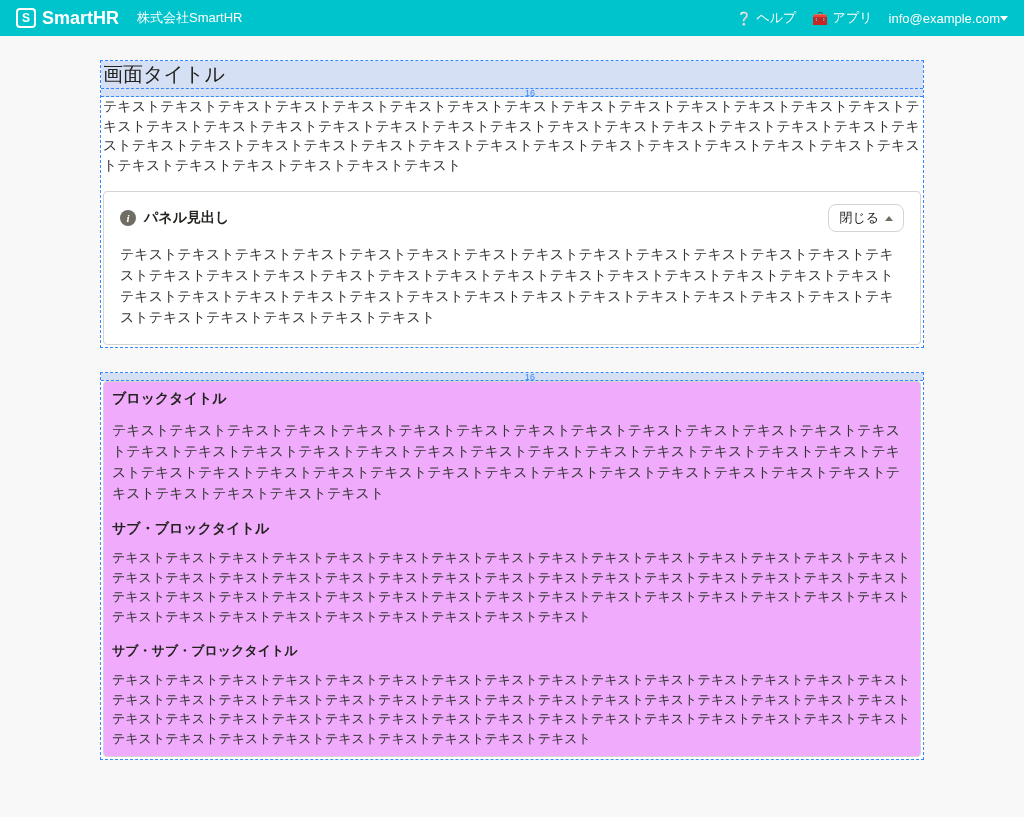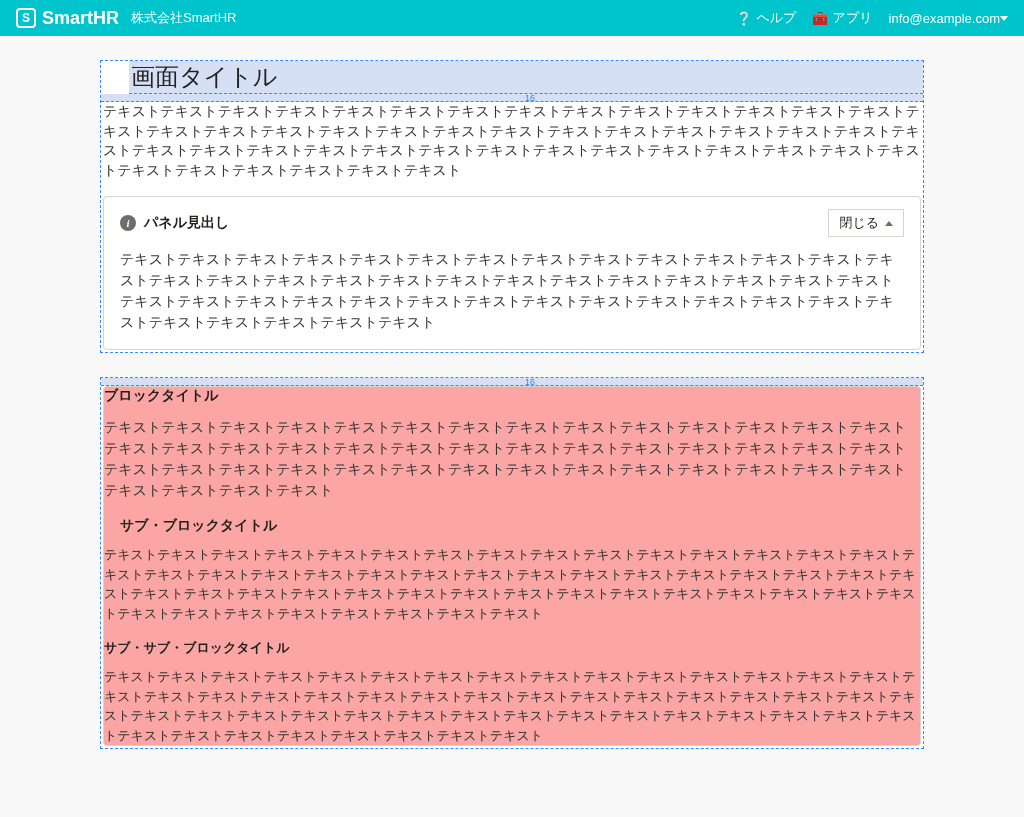--- a/index.html
+++ b/index.html
@@ -41,20 +41,21 @@
       justify-content: center;
       width: 20px;
       height: 20px;
       border: 2px solid white;
       border-radius: 4px;
       font-size: 12px;
       font-weight: bold;
     }
     .company-name {
       font-size: 13px;
+      margin-left: 6px;
     }
     .header-right {
       display: flex;
       align-items: center;
       gap: 16px;
       font-size: 13px;
     }
     .header-link {
       display: flex;
       align-items: center;
@@ -85,22 +86,21 @@
       background: white;
     }
     .section-title-bar {
       background: #d5e0f5;
       padding: 0 2px;
       font-size: 18px;
       color: #23221f;
       border-bottom: 1px dashed #3388ff;
     }
     .section-title-bar.first {
-      font-size: 24px;
-      margin-left: 28px;
+      font-size: 20px;
     }
     .spacer-label {
       text-align: center;
       font-size: 9px;
       color: #3388ff;
       background: #d5e0f5;
       border-bottom: 1px dashed #3388ff;
       line-height: 8px;
       height: 8px;
       padding-left: 36px;
@@ -145,21 +145,21 @@
       font-style: italic;
       font-family: serif;
       font-weight: bold;
     }
     .close-btn {
       display: flex;
       align-items: center;
       gap: 6px;
       padding: 4px 10px;
       border: 1px solid #d6d3d0;
-      border-radius: 0;
+      border-radius: 8px;
       background: white;
       font-size: 13px;
       cursor: pointer;
       color: #23221f;
     }
     .caret-up {
       width: 0;
       height: 0;
       border-left: 4px solid transparent;
       border-right: 4px solid transparent;
@@ -167,41 +167,40 @@
     }
     .panel-body {
       padding: 0 16px 16px 16px;
       font-size: 14px;
       line-height: 1.5;
       color: #333;
     }
     .block {
       border: 1px solid #d6d3d0;
       border-radius: 4px;
-      background: #fca5a5;
-      padding: 0;
+      background: #f0abfc;
+      padding: 8px;
     }
     .block-title {
       font-weight: bold;
       font-size: 14px;
       margin-bottom: 12px;
       color: #23221f;
     }
     .block-text {
       font-size: 14px;
       line-height: 1.5;
       color: #333;
       margin-bottom: 16px;
     }
     .sub-block-title {
       font-weight: bold;
       font-size: 14px;
       margin-bottom: 10px;
       color: #23221f;
-      margin-left: 16px;
     }
     .sub-block-text {
       font-size: 13px;
       line-height: 1.5;
       color: #333;
       margin-bottom: 16px;
     }
     .sub-sub-block-title {
       font-weight: bold;
       font-size: 13px;

